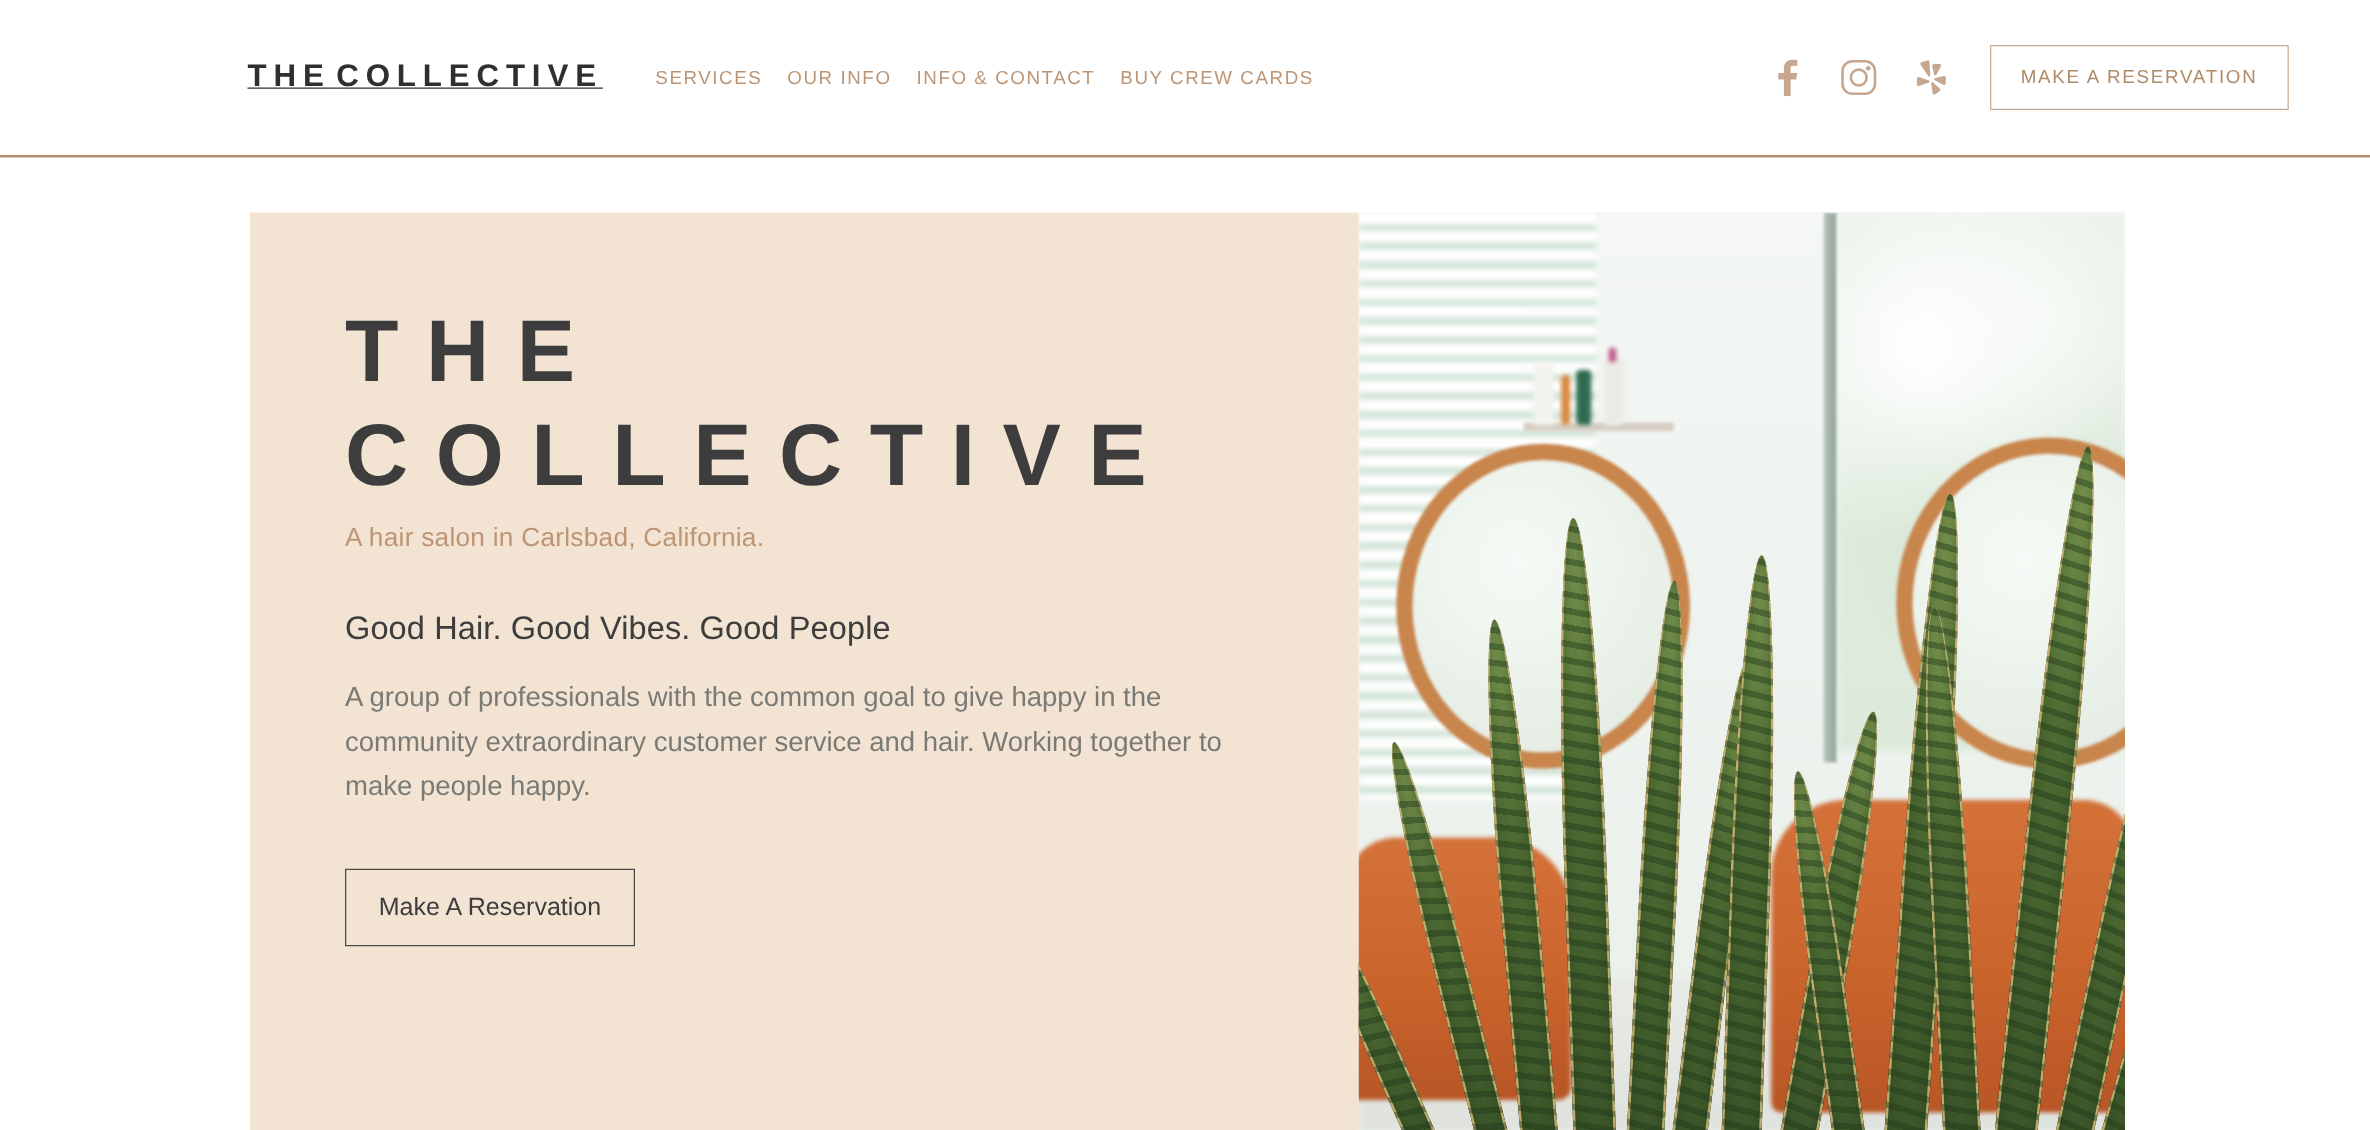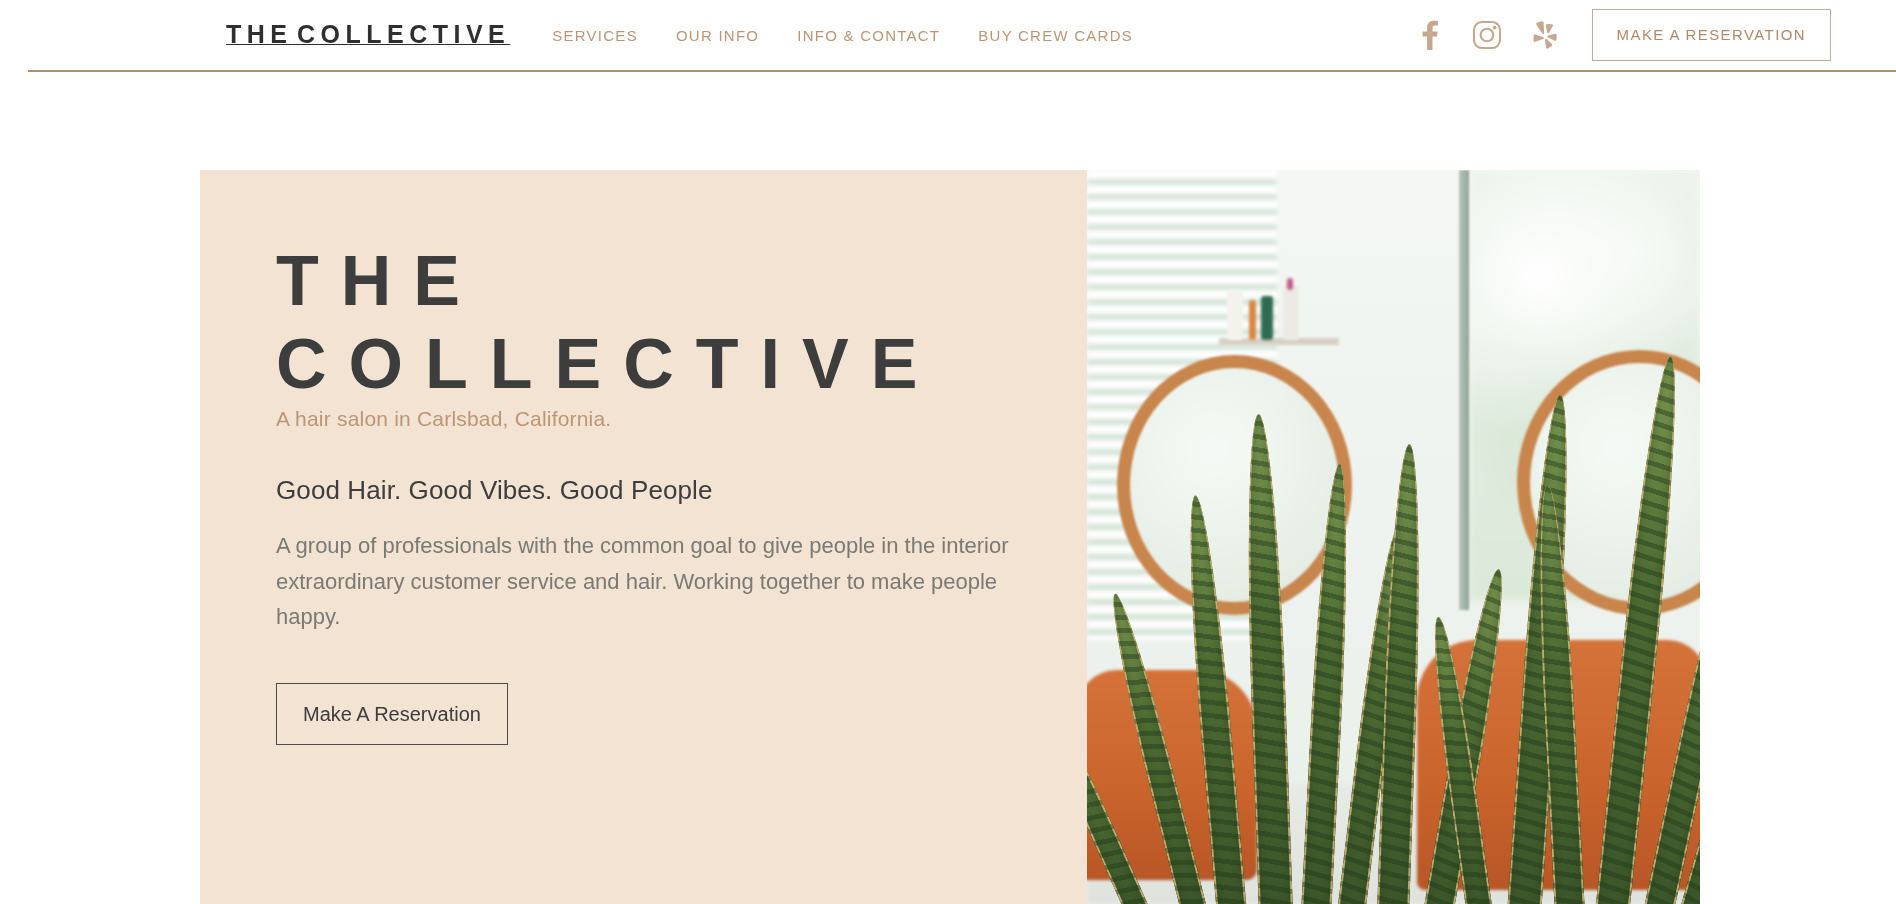--- a/index.html
+++ b/index.html
@@ -6,47 +6,46 @@
   html, body {
     width: 1896px; height: 904px;
     background: #ffffff;
     font-family: "Liberation Sans", sans-serif;
     overflow: hidden;
   }
 
   
   .site-header {
     position: relative;
-    height: 72px;
+    height: 126px;
     background: #ffffff;
     display: flex;
     align-items: center;
     border-bottom: 2px solid #b08e6e;
-    margin-left: 28px;
   }
   .brand {
     margin-left: 198px;
     color: #2f2f2f;
     line-height: 1.02;
     user-select: none;
   }
   .brand-line1 {
     font-size: 25px;
     font-weight: 700;
     letter-spacing: 5.5px;
   }
   .brand-line2 {
     font-size: 25px;
     font-weight: 700;
     letter-spacing: 5.5px;
   }
   .nav-links {
     display: flex;
     align-items: center;
-    gap: 38px;
+    gap: 20px;
     margin-left: 42px;
     text-align: right;
   }
   .nav-link {
     font-size: 15px;
     letter-spacing: 1.25px;
     color: #bd9575;
     text-decoration: none;
     white-space: nowrap;
     font-weight: 400;
@@ -102,21 +101,21 @@
     font-weight: 700;
     font-size: 70px;
     line-height: 1.18;
     letter-spacing: 22px;
     margin-bottom: 0;
   }
   .hero-title .t-line { display: block; white-space: nowrap; }
   .hero-sub {
     color: #bd9575;
     font-size: 21px;
-    margin-top: 2px;
+    margin-top: 14px;
     letter-spacing: 0.2px;
   }
   .hero-tagline {
     color: #3d3d3d;
     font-size: 26px;
     margin-top: 44px;
     letter-spacing: 0.1px;
   }
   .hero-body {
     color: #7a7a74;
@@ -297,21 +296,21 @@
 
     <h1 class="hero-title">
       <span class="t-line">THE</span>
       <span class="t-line">COLLECTIVE</span>
     </h1>
 
     <p class="hero-sub">A hair salon in Carlsbad, California.</p>
 
     <p class="hero-tagline">Good Hair. Good Vibes. Good People</p>
 
-    <p class="hero-body">A group of professionals with the common goal to give people in the interior extraordinary customer service and hair. Working together to make people happy.</p>
+    <p class="hero-body">A group of professionals with the common goal to give happy in the community extraordinary customer service and hair. Working together to make people happy.</p>
 
     <button class="hero-cta">Make A Reservation</button>
   </div>
 
   <div class="hero-photo">
     <div class="ph-wall"></div>
     <div class="ph-blind"></div>
     <div class="ph-window"></div>
     <div class="ph-window-frame"></div>
 

